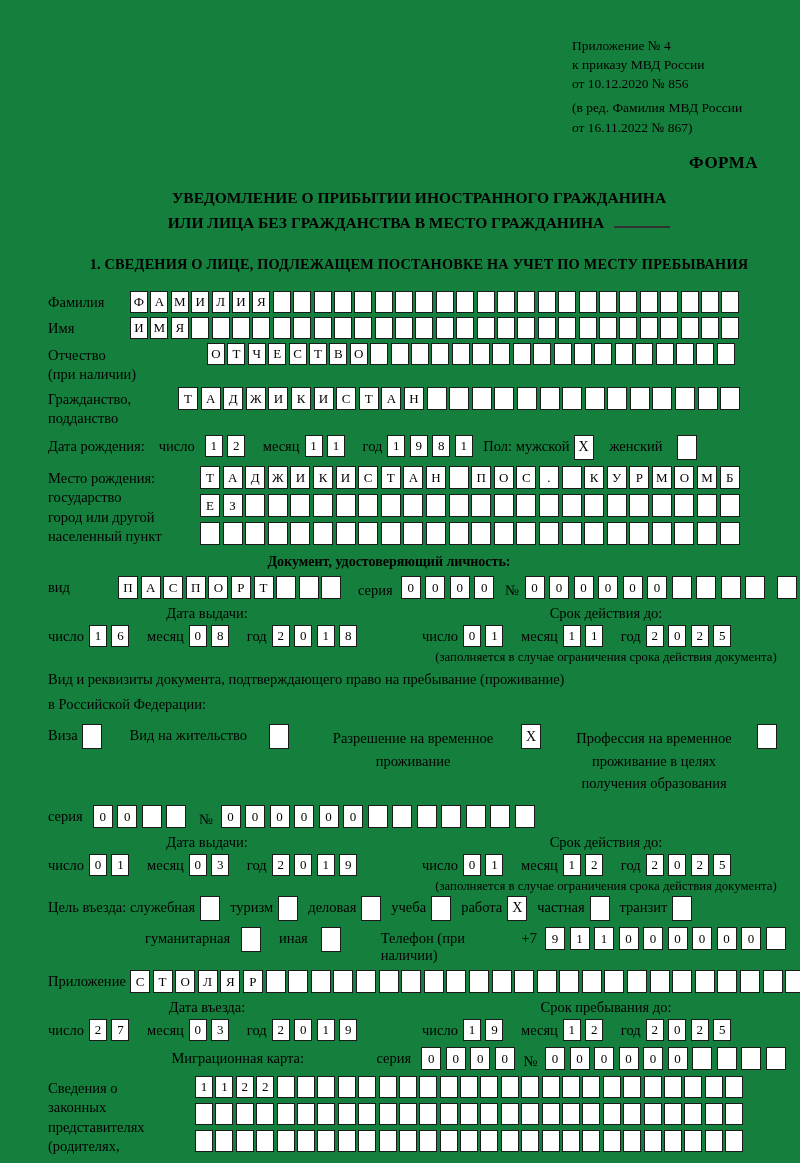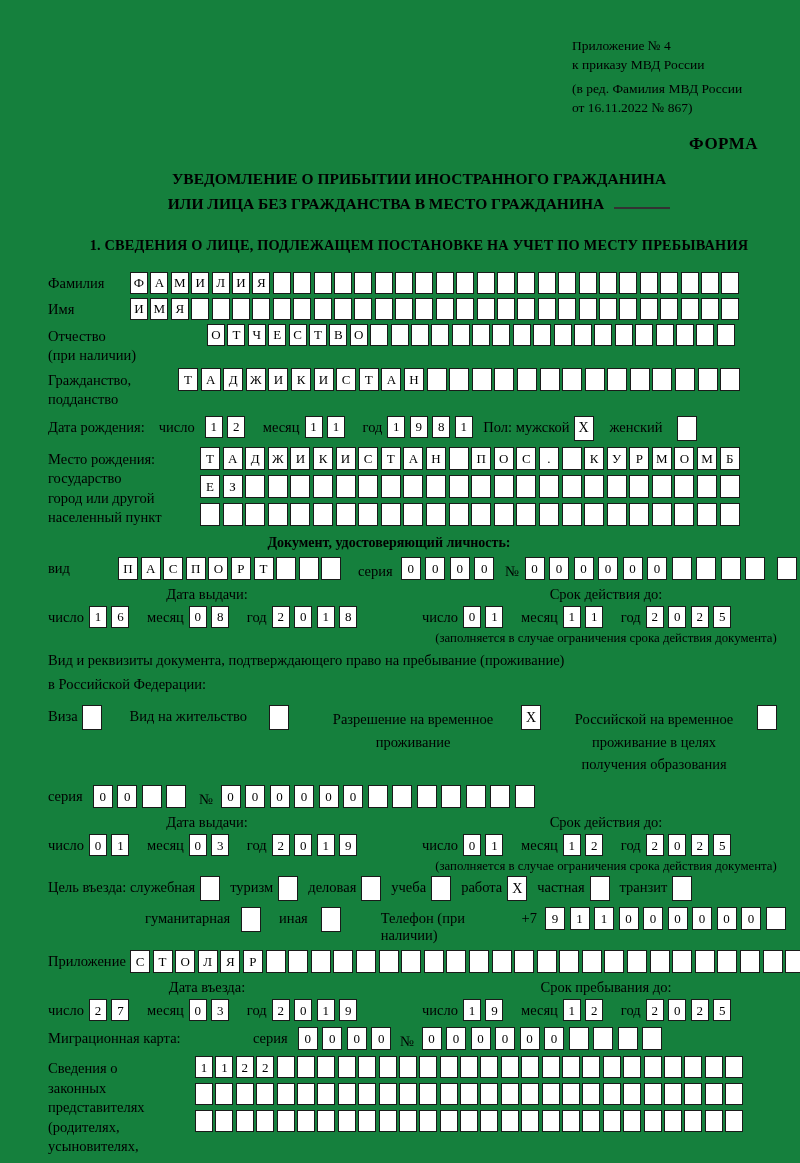--- a/index.html
+++ b/index.html
@@ -61,20 +61,21 @@
   .plain{font-size:14.5px;line-height:1.7;}
 </style>
 </head>
 <body>
 
 <div class="page">
 
   <div class="hdr">
     <div>Приложение № 4</div>
     <div>к приказу МВД России</div>
+    <div>от 10.12.2020 № 856</div>
     <div class="gap">(в ред. Фамилия МВД России</div>
     <div>от 16.11.2022 № 867)</div>
   </div>
   <div class="forma">ФОРМА</div>
 
   <div class="title">
     <div>УВЕДОМЛЕНИЕ О ПРИБЫТИИ ИНОСТРАННОГО ГРАЖДАНИНА</div>
     <div>
       <span>ИЛИ ЛИЦА БЕЗ ГРАЖДАНСТВА В МЕСТО ГРАЖДАНИНА</span><span class="title-underline"></span>
     </div>
@@ -434,21 +435,21 @@
     </span>
     <span class="opt" style="margin-left:28px;">
       <span class="olabel">Вид на жительство</span>
       <span class="checkbox" style="margin-left:22px;"></span>
     </span>
     <span class="opt" style="margin-left:24px;">
       <span class="olabel c" style="width:200px;">Разрешение на временное проживание</span>
       <span class="checkbox">X</span>
     </span>
     <span class="opt" style="margin-left:18px;">
-      <span class="olabel c" style="width:190px;">Российской на временное проживание в целях получения образования</span>
+      <span class="olabel c" style="width:190px;">Профессия на временное проживание в целях получения образования</span>
       <span class="checkbox"></span>
     </span>
   </div>
 
   <div class="row" style="margin-bottom:2px;">
     <span class="dword" style="margin-right:10px;">серия</span>
     <span class="cells big spaced" data-cells="residence_doc.series">
         <span class="cell">0</span>
         <span class="cell">0</span>
         <span class="cell"></span>
@@ -634,21 +635,21 @@
         <span class="cells spaced" data-cells="stay.year">
             <span class="cell">2</span>
             <span class="cell">0</span>
             <span class="cell">2</span>
             <span class="cell">5</span>
           </span>
       </div>
     </div>
   </div>
 
-  <div class="row" style="margin-bottom:6px;">
+  <div class="row" style="margin-bottom:6px;justify-content:flex-end;">
     <span class="lbl" style="width:205px;">Миграционная карта:</span>
     <span class="dword" style="margin-right:10px;">серия</span>
     <span class="cells big spaced" data-cells="migration_card.series">
         <span class="cell">0</span>
         <span class="cell">0</span>
         <span class="cell">0</span>
         <span class="cell">0</span>
       </span>
     <span class="dword" style="margin:3px 8px 0 4px;">№</span>
     <span class="cells big spaced" data-cells="migration_card.number">

